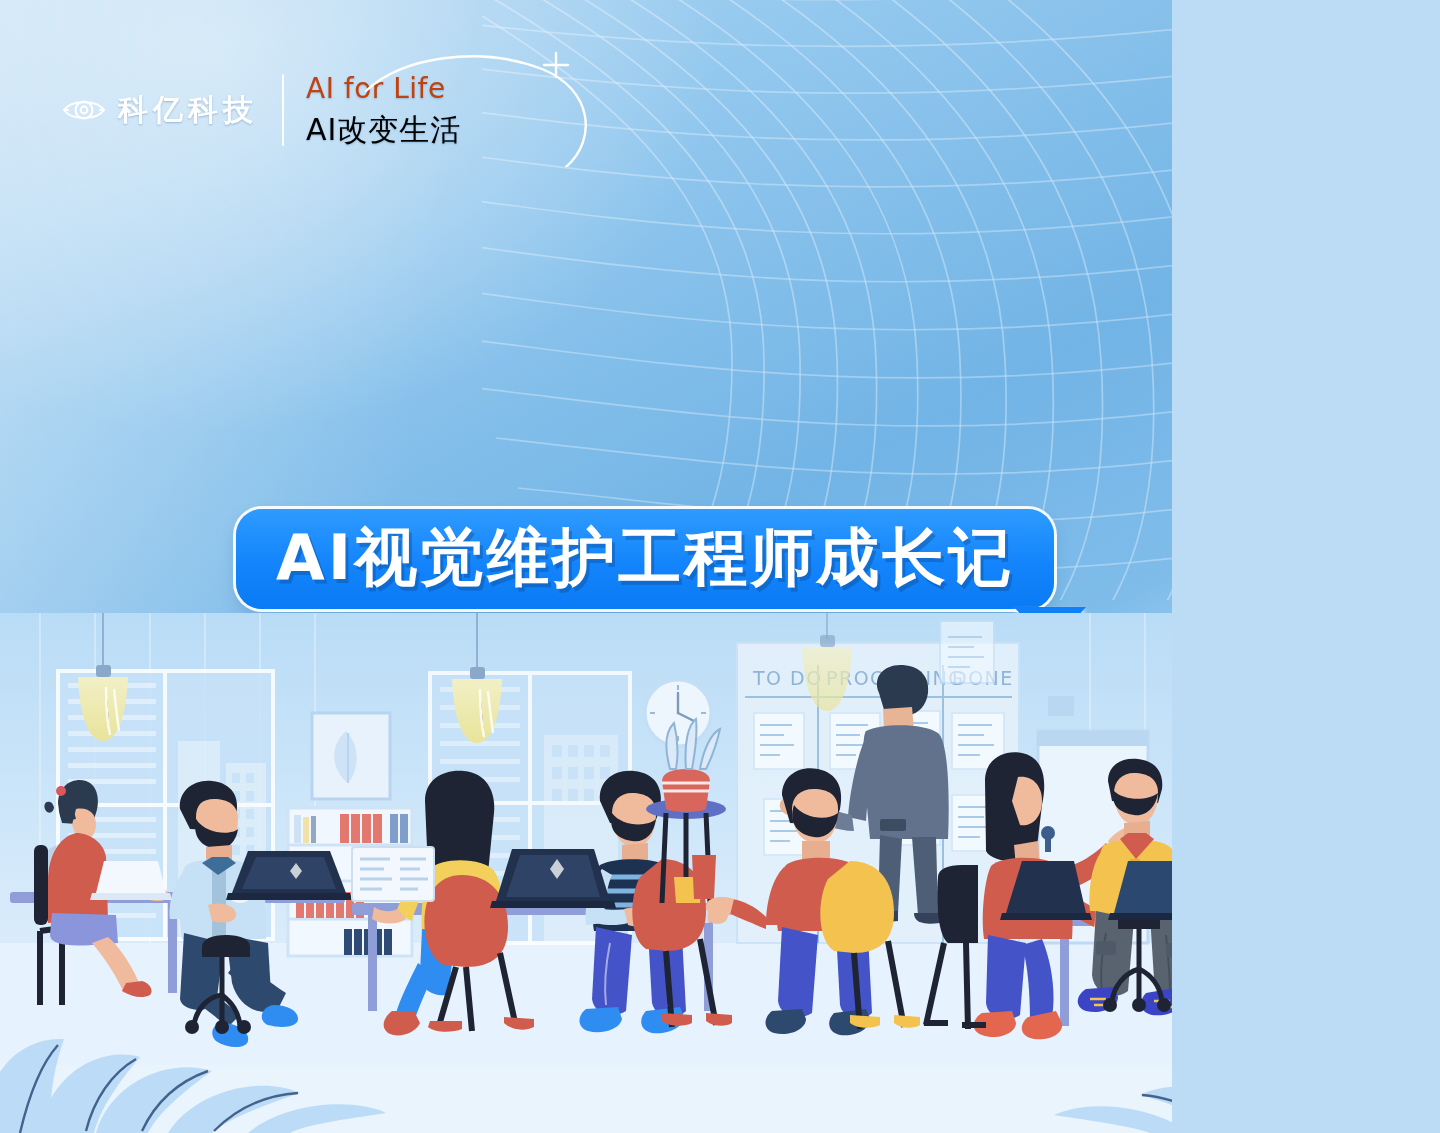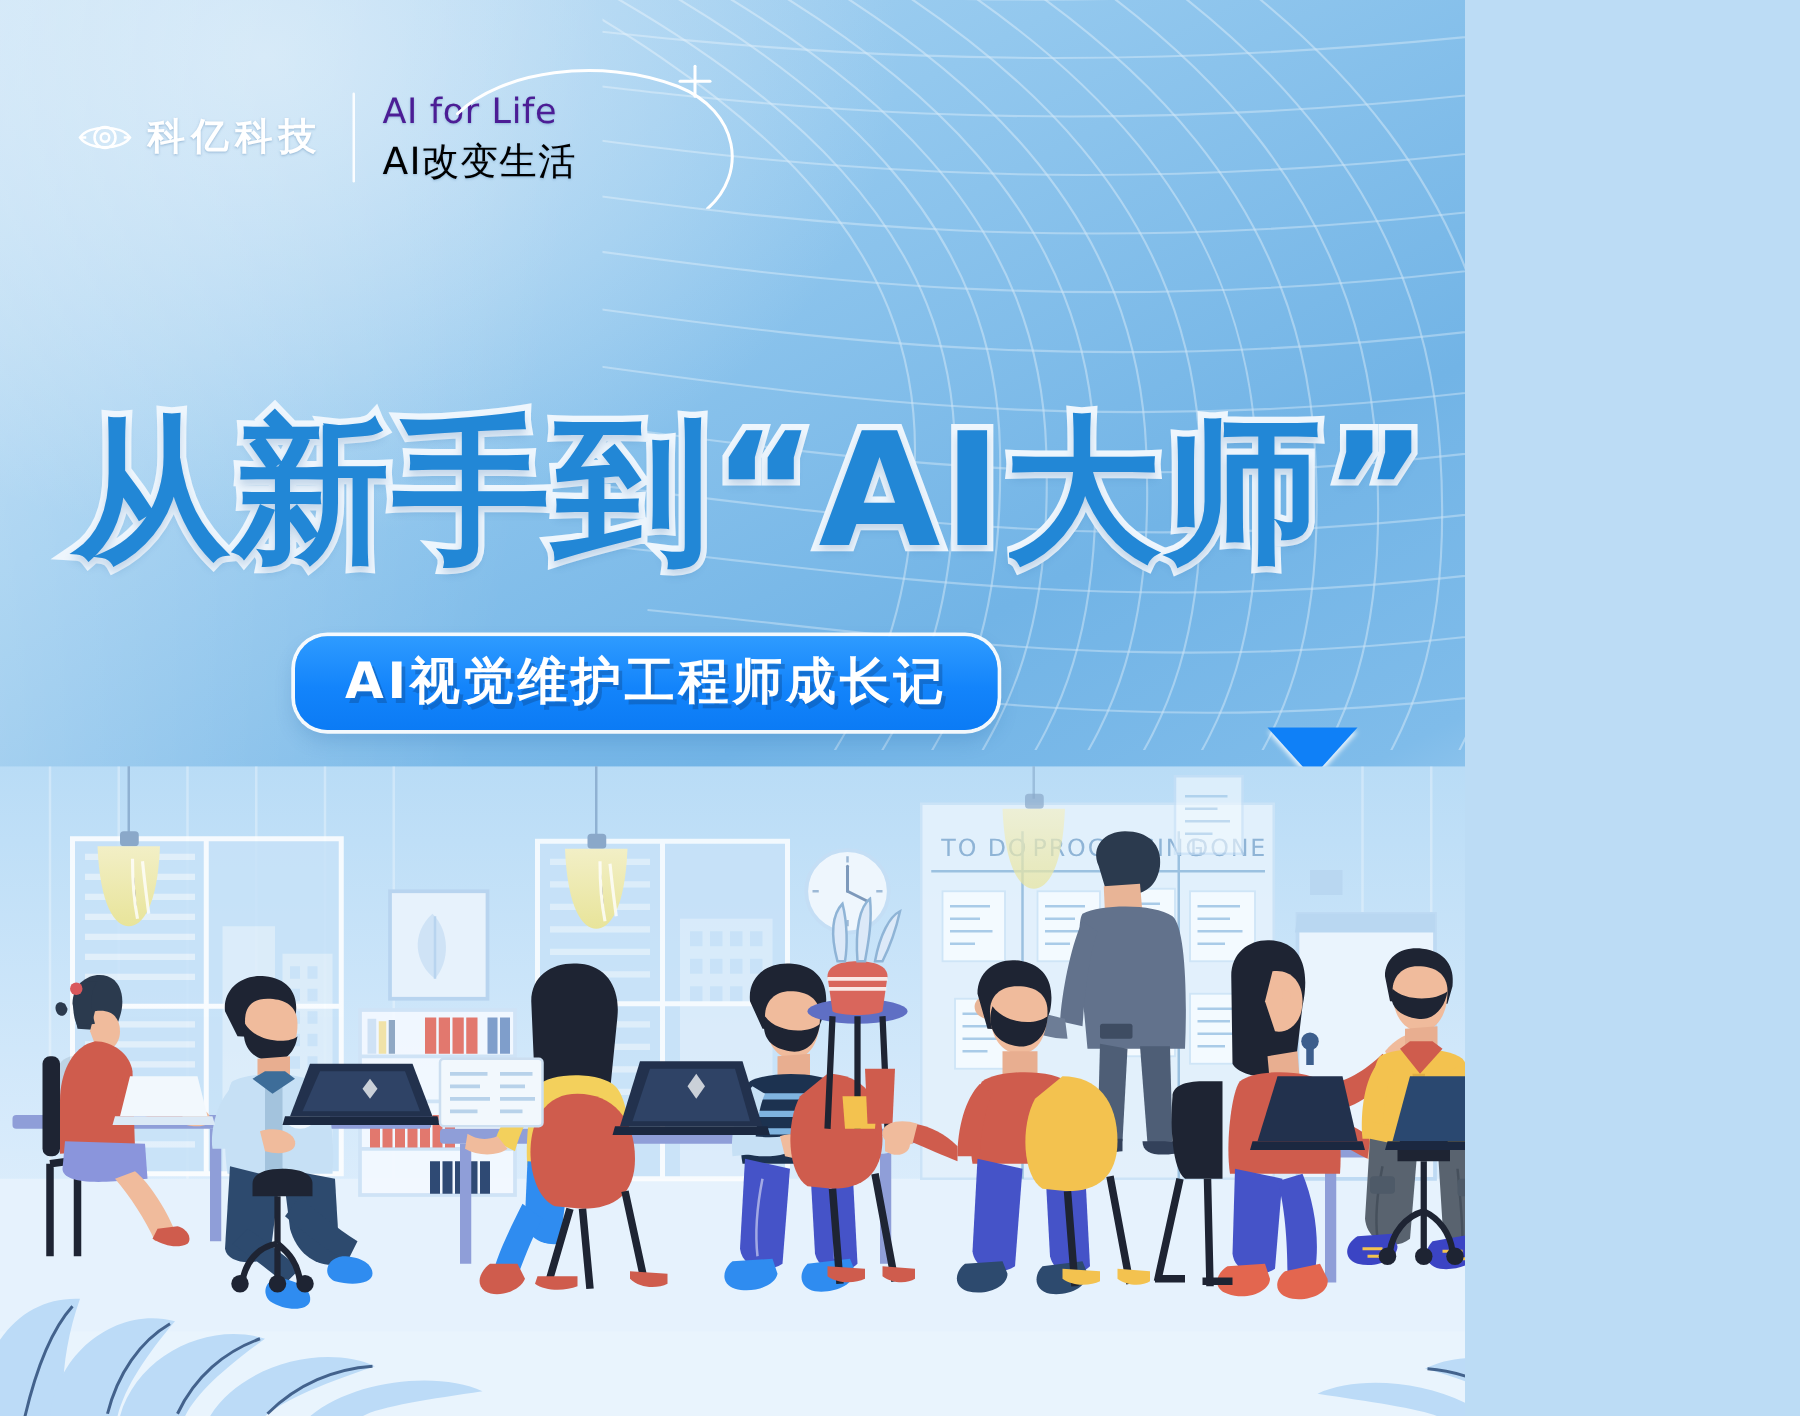--- a/index.html
+++ b/index.html
@@ -41,21 +41,21 @@
     color:#fff; font-size:34px; font-weight:900; letter-spacing:2.5px;
     line-height:1; margin-top:9px; margin-left:2px;
     text-shadow:0 1px 2px rgba(40,95,150,.35);
   }
   .logo-divider {
     width:2px; height:72px; background:rgba(255,255,255,.92);
     margin:0 22px 0 24px; border-radius:2px;
   }
   .logo-right { display:flex; flex-direction:column; justify-content:center; position:relative; }
   .slogan-en {
-    color:#4c1d95; font-size:28px; letter-spacing:.5px; line-height:1;
+    color:#c2410c; font-size:28px; letter-spacing:.5px; line-height:1;
     font-family:"DejaVu Sans","Liberation Sans",sans-serif;
     text-shadow:0 1px 2px rgba(40,95,150,.3);
   }
   .slogan-cn {
     color:#000000; font-size:30px; letter-spacing:1px; line-height:1; margin-top:12px;
     font-family:"DejaVu Sans","Liberation Sans",sans-serif;
     text-shadow:0 1px 2px rgba(40,95,150,.3);
   }
   .swoosh { position:absolute; left:54px; top:-28px; width:250px; height:120px; pointer-events:none; }
 
@@ -75,21 +75,21 @@
   
   .banner-wrap { position:absolute; left:236px; top:509px; }
   .banner {
     position:relative;
     padding:15px 40px 17px 40px;
     border-radius:26px;
     background:linear-gradient(180deg,#2e9bff 0%,#1384fb 55%,#0b7bf5 100%);
     box-shadow:0 0 0 3px rgba(255,255,255,.92), 0 8px 16px rgba(26,90,160,.22);
   }
   .banner-text {
-    color:#fff; font-size:40px; font-weight:700; line-height:1.08;
+    color:#fff; font-size:63px; font-weight:700; line-height:1.08;
     letter-spacing:3px; white-space:nowrap;
     font-family:"DejaVu Sans","Liberation Sans",sans-serif;
     text-shadow:3px 4px 0 rgba(14,70,140,.38);
   }
   .banner-tail {
     position:absolute; left:778px; bottom:-38px;
     width:0; height:0;
     border-left:36px solid transparent;
     border-right:36px solid transparent;
     border-top:40px solid #0f80f7;
@@ -161,21 +161,20 @@
         <g stroke="#ffffff" stroke-width="2.4" stroke-linecap="round">
           <path d="M196 6 L196 30"></path>
           <path d="M184 18 L208 18"></path>
         </g>
       </svg>
       <div class="slogan-en">AI for Life</div>
       <div class="slogan-cn">AI改变生活</div>
     </div>
   </div>
 
-  <div class="title-main">从新手到“AI大师”</div>
 
   <div class="banner-wrap">
     <div class="banner">
       <div class="banner-text">AI视觉维护工程师成长记</div>
       <div class="banner-tail"></div>
     </div>
   </div>
 
   <svg class="scene" viewBox="0 0 1440 520">
     <defs>

